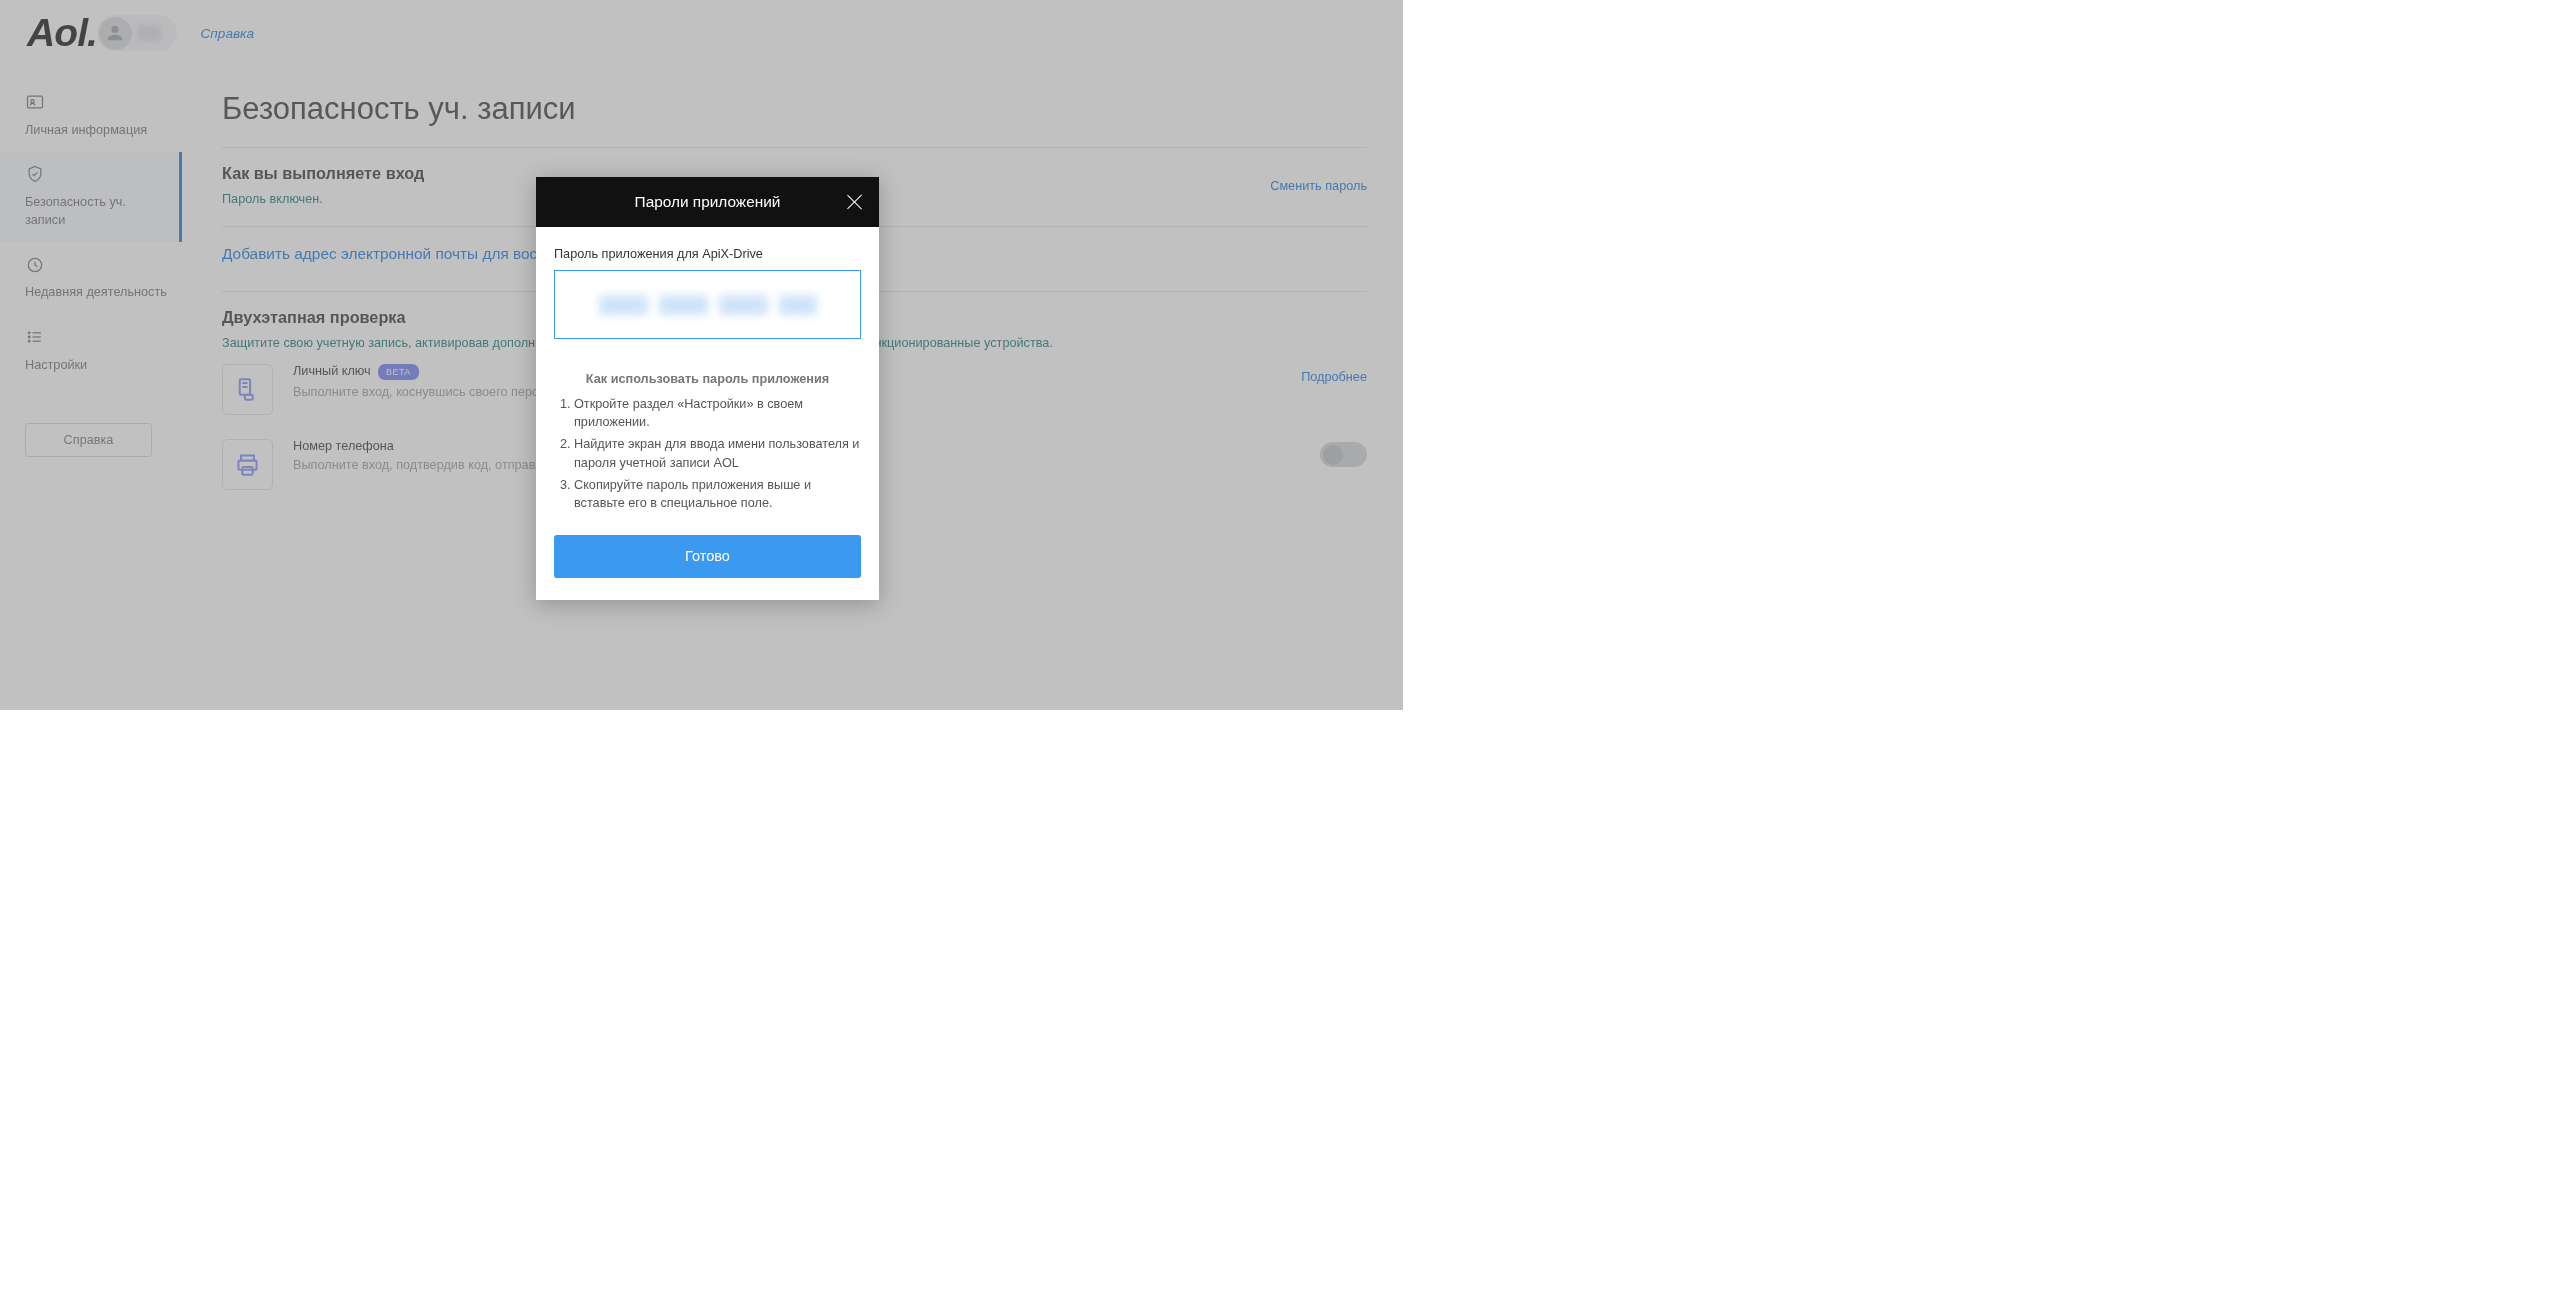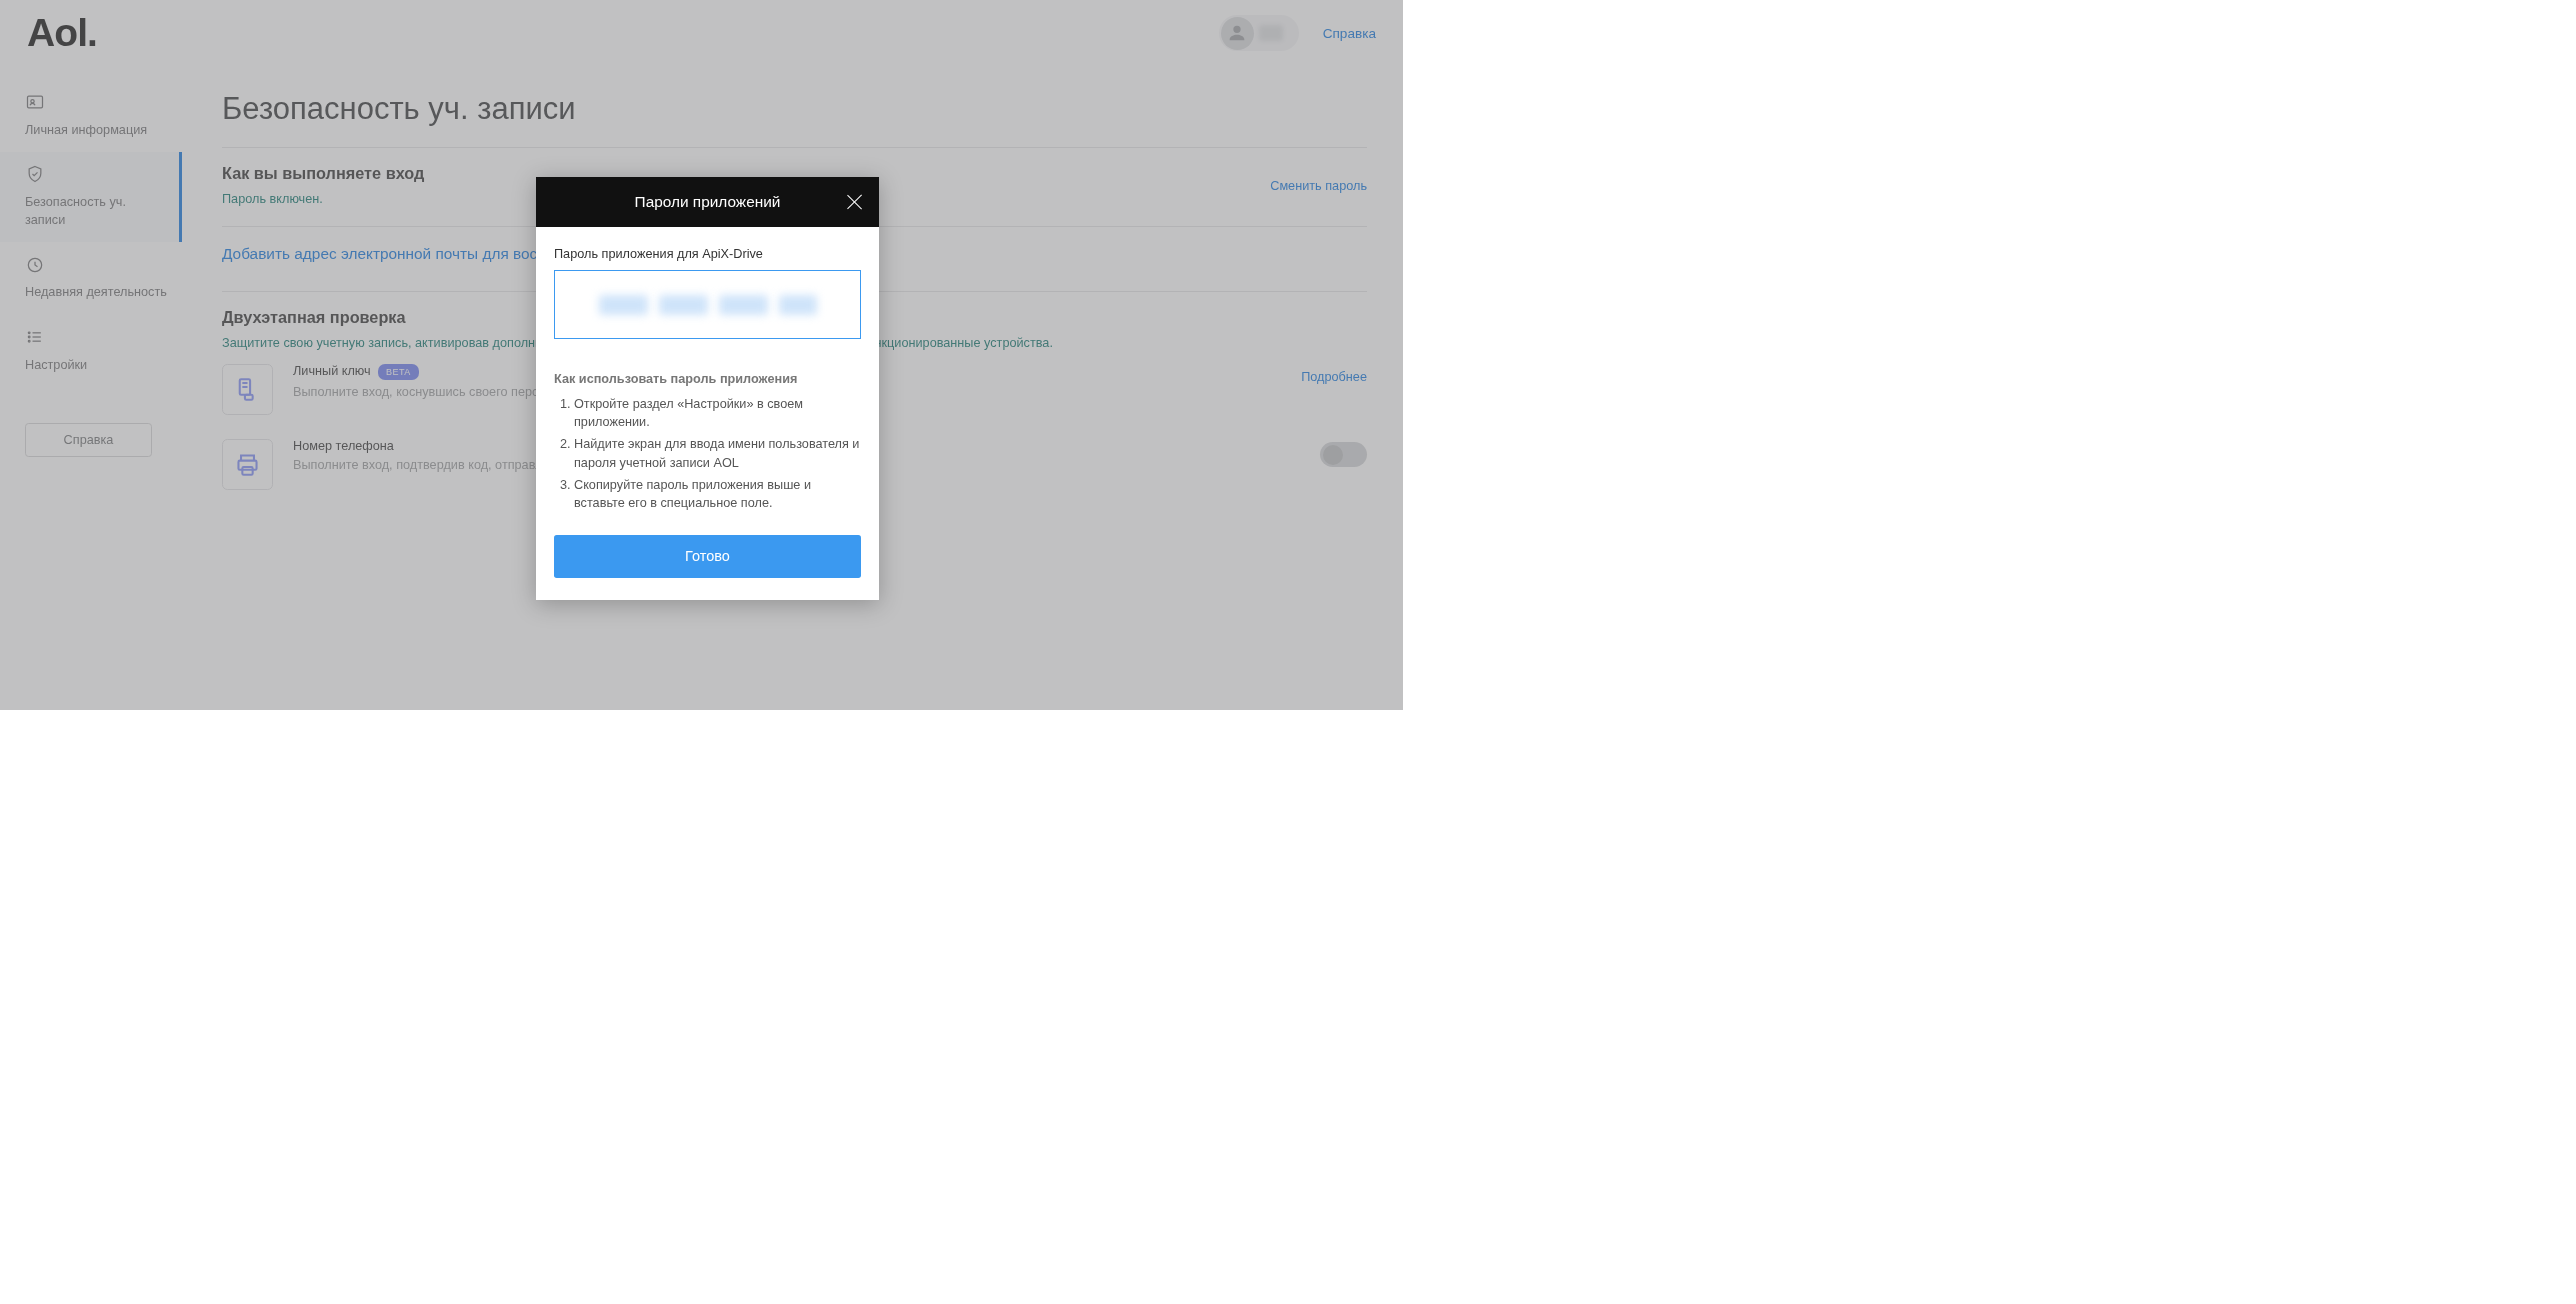--- a/index.html
+++ b/index.html
@@ -17,23 +17,23 @@
 
 .page {
   position: relative;
   width: 1403px;
   height: 710px;
 }
 
 .header {
   display: flex;
   align-items: center;
-  justify-content: space-between;
   padding: 9px 27px 9px 27px;
   height: 66px;
+  font-style: italic;
 }
 
 .logo {
   font-size: 39px;
   font-weight: 900;
   letter-spacing: -0.9px;
   color: #111;
 }
 
 .header-right {
@@ -355,20 +355,21 @@
   border-radius: 3.6px;
   filter: blur(4.5px);
 }
 .pwd-blur span:last-child { width: 38px; }
 
 .howto {
   font-size: 12.7px;
   color: #777;
   margin-bottom: 9px;
   font-weight: 600;
+  text-align: center;
 }
 
 .modal ol {
   padding-left: 20px;
   margin-bottom: 22px;
 }
 
 .modal ol li {
   font-size: 12.7px;
   color: #555;

